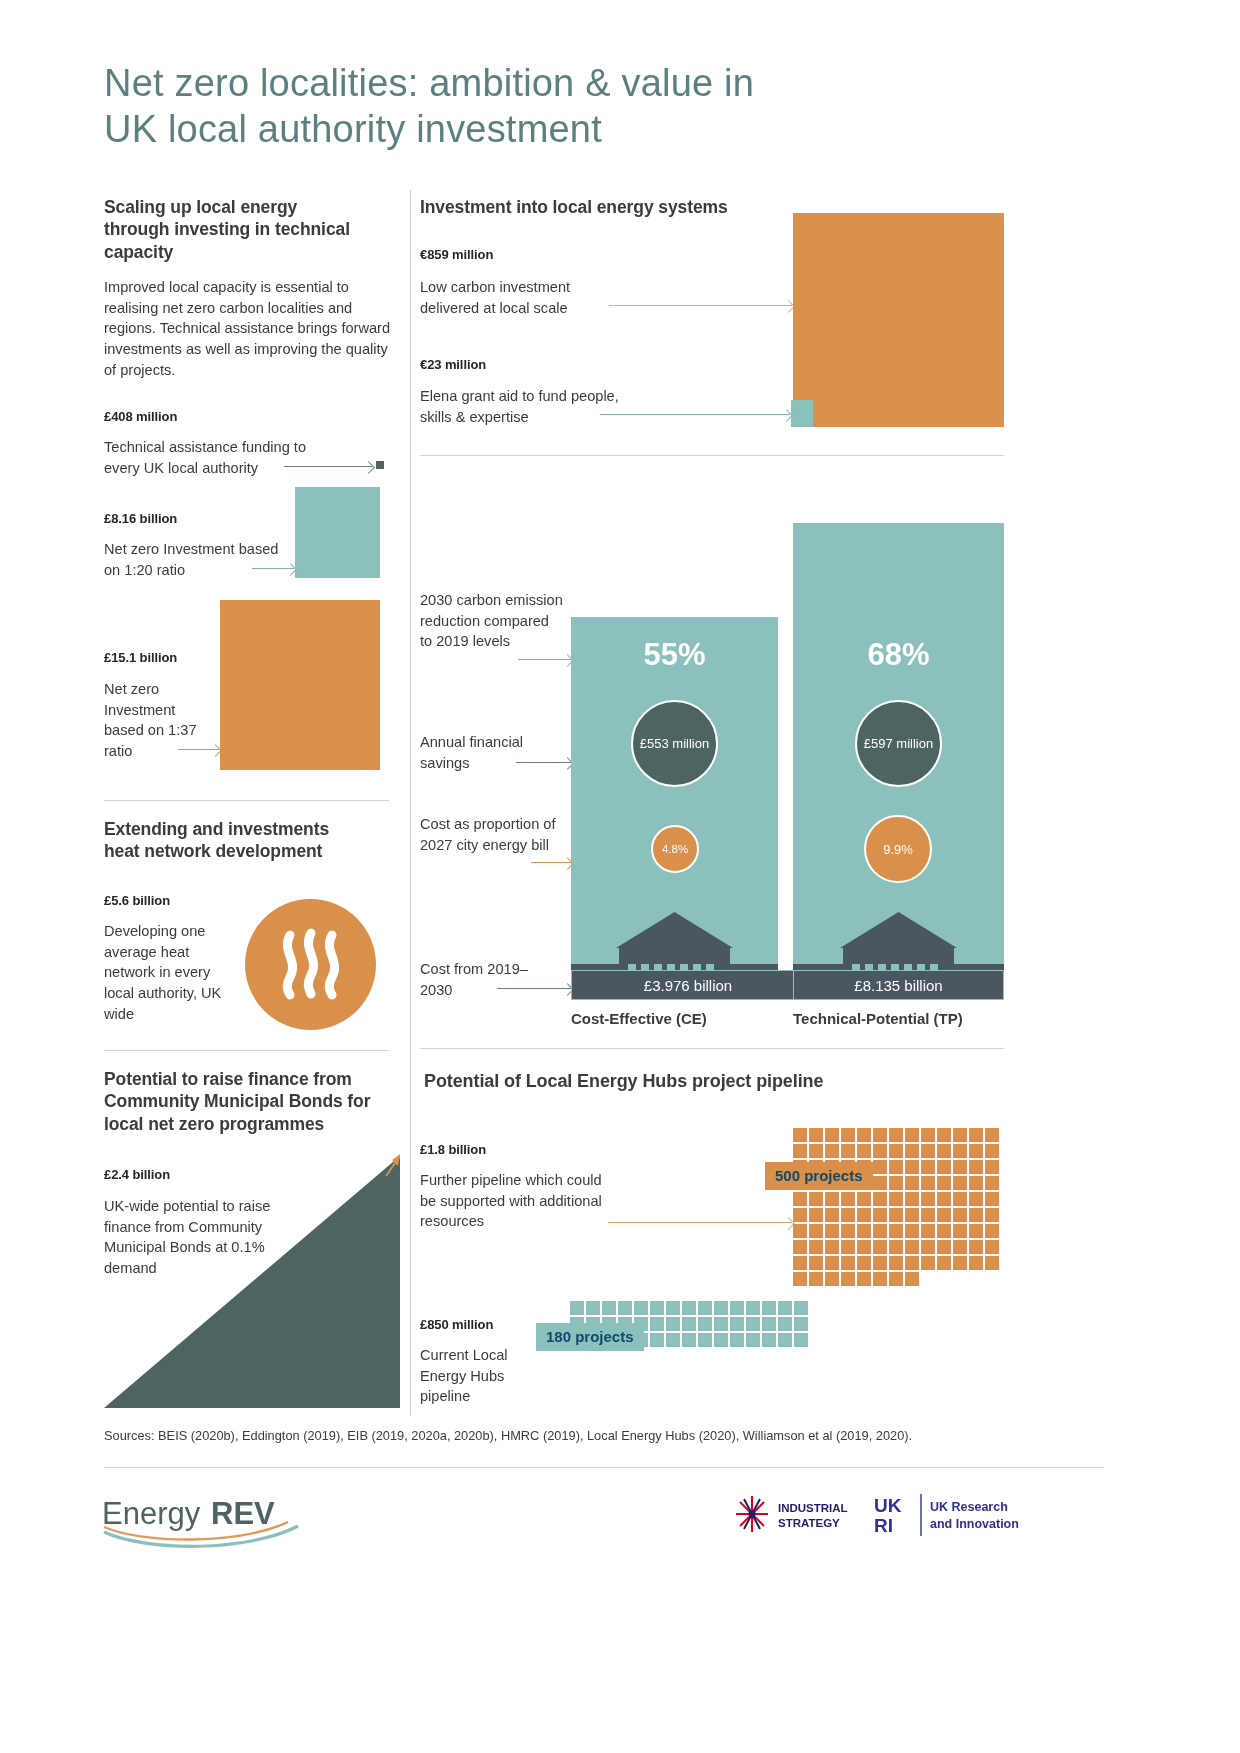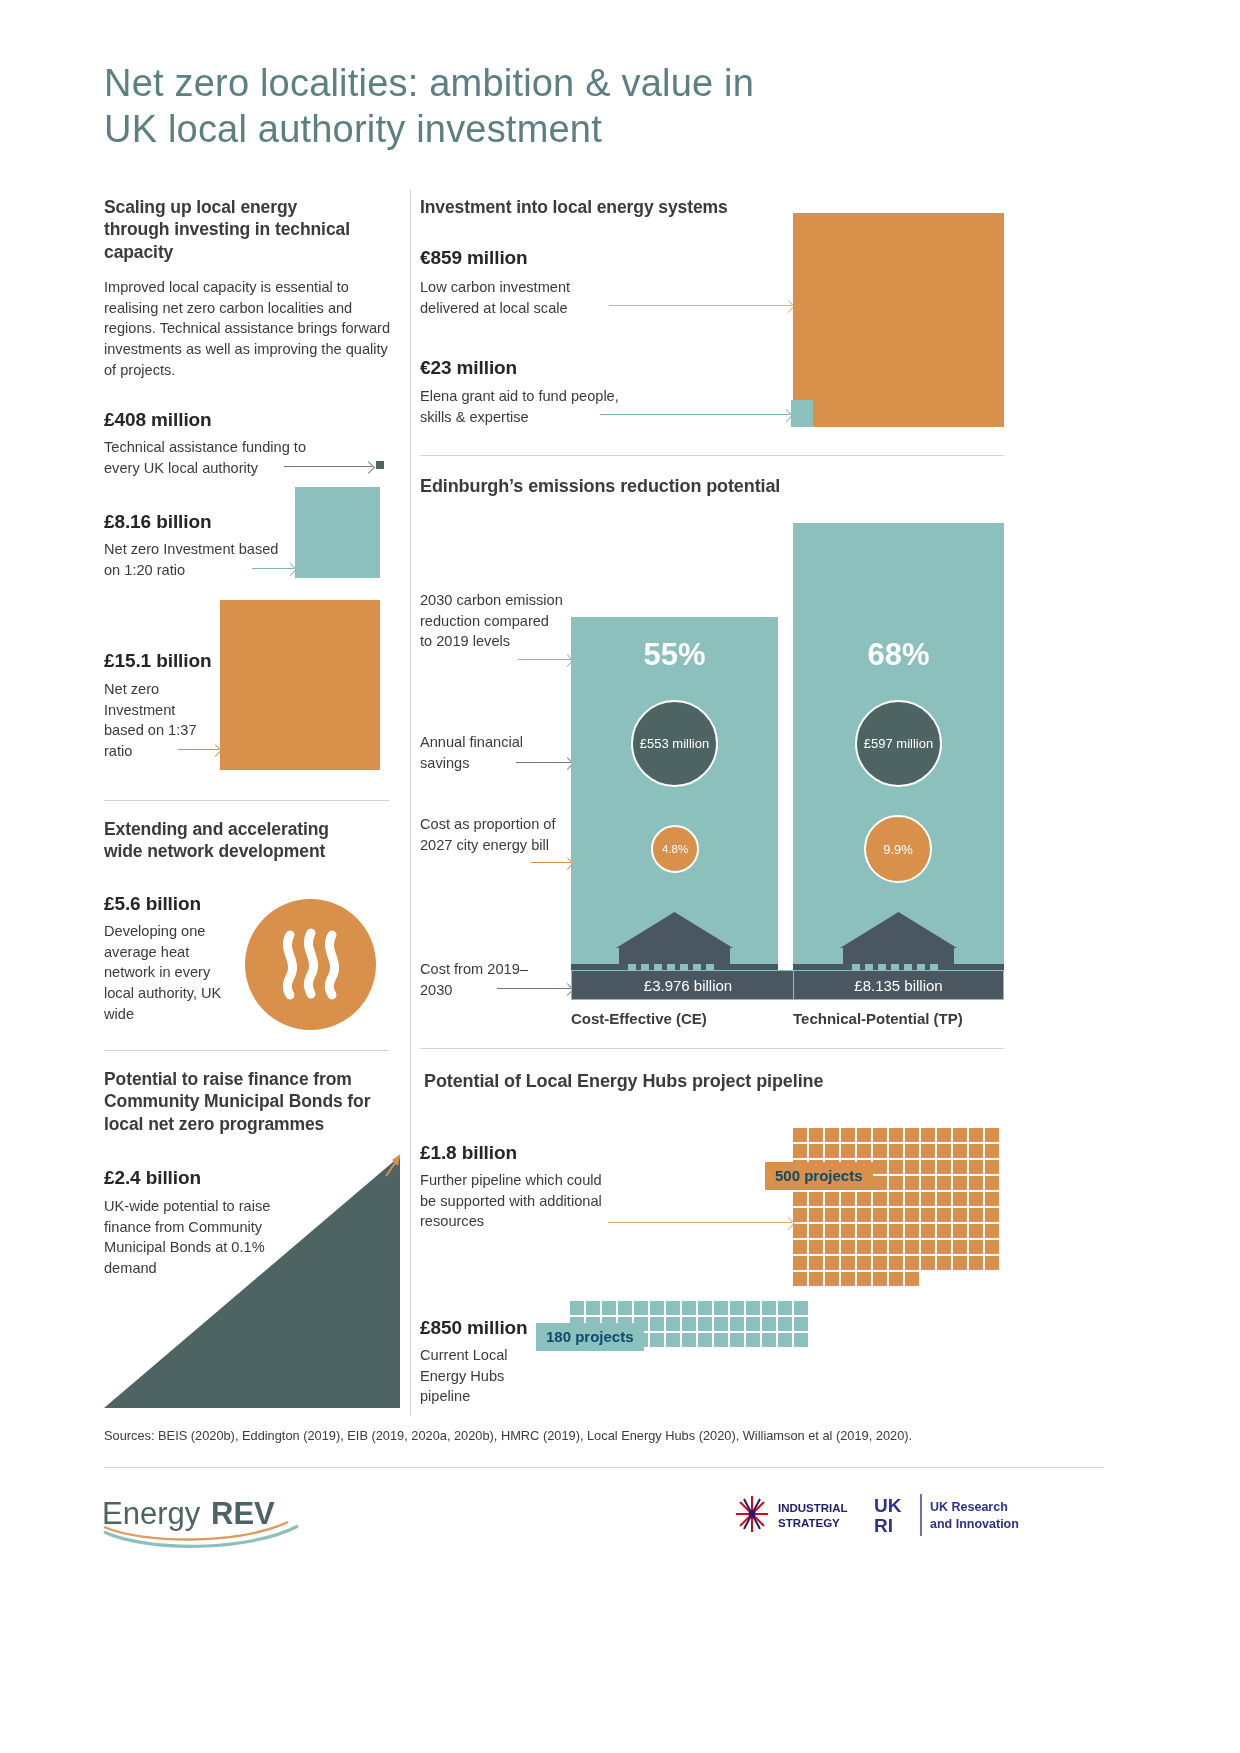--- a/index.html
+++ b/index.html
@@ -33,21 +33,21 @@
     color: #3b3b3b;
     line-height: 1.28;
     letter-spacing: -0.1px;
   }
   .body-text {
     font-size: 14.6px;
     line-height: 1.42;
     color: #3b3b3b;
   }
   .stat-value {
-    font-size: 19px;
+    font-size: 13px;
     font-weight: 700;
     color: #262626;
     letter-spacing: -0.1px;
   }
   .stat-desc {
     font-size: 14.6px;
     line-height: 1.42;
     color: #3b3b3b;
   }
 
@@ -180,21 +180,21 @@
   <div class="block teal-fill" style="left:295px; top:487px; width:85px; height:91px;"></div>
   <div class="stat-value" style="position:absolute; left:104px; top:511px;">£8.16 billion</div>
   <div class="stat-desc" style="position:absolute; left:104px; top:539px; width:190px;">Net zero Investment based on 1:20 ratio</div>
   <div class="arrow teal" style="left:252px; top:568px; width:42px;"></div>
 
   <div class="block orange-fill" style="left:220px; top:600px; width:160px; height:170px;"></div>
   <div class="stat-value" style="position:absolute; left:104px; top:650px;">£15.1 billion</div>
   <div class="stat-desc" style="position:absolute; left:104px; top:679px; width:105px;">Net zero Investment based on 1:37 ratio</div>
   <div class="arrow orange" style="left:178px; top:749px; width:41px;"></div>
 
-  <h3 class="sec-head" style="position:absolute; left:104px; top:818px; width:265px;">Extending and accelerating wide network development</h3>
+  <h3 class="sec-head" style="position:absolute; left:104px; top:818px; width:265px;">Extending and investments heat network development</h3>
 
   <div class="stat-value" style="position:absolute; left:104px; top:893px;">£5.6 billion</div>
   <div class="stat-desc" style="position:absolute; left:104px; top:921px; width:125px;">Developing one average heat network in every local authority, UK wide</div>
 
   <div class="heat-circle" style="left:245px; top:899px; width:131px; height:131px;">
     <svg width="131" height="131" viewBox="0 0 131 131">
       <g fill="none" stroke="#ffffff" stroke-width="9" stroke-linecap="round">
         <path d="M45 36 C 36 52, 54 62, 45 78 C 40 88, 43 92, 45 96"></path>
         <path d="M66 34 C 57 50, 75 60, 66 76 C 61 86, 64 90, 66 95"></path>
         <path d="M87 36 C 78 52, 96 62, 87 78 C 82 88, 85 92, 87 96"></path>
@@ -219,21 +219,20 @@
 
   <div class="stat-value" style="position:absolute; left:420px; top:247px;">€859 million</div>
   <div class="stat-desc" style="position:absolute; left:420px; top:277px; width:200px;">Low carbon investment delivered at local scale</div>
   <div class="arrow orange" style="left:609px; top:305px; width:183px; opacity:0.75;"></div>
 
   <div class="stat-value" style="position:absolute; left:420px; top:357px;">€23 million</div>
   <div class="stat-desc" style="position:absolute; left:420px; top:386px; width:200px;">Elena grant aid to fund people, skills &amp; expertise</div>
   <div class="block teal-fill" style="left:791px; top:400px; width:22px; height:27px;"></div>
   <div class="arrow teal" style="left:600px; top:414px; width:190px;"></div>
 
-  <h3 class="sec-head" style="position:absolute; left:420px; top:475px; width:460px; font-size:18px;">Edinburgh’s emissions reduction potential</h3>
 
   <div class="stat-desc" style="position:absolute; left:420px; top:590px; width:145px;">2030 carbon emission reduction compared to 2019 levels</div>
   <div class="arrow teal" style="left:518px; top:659px; width:53px;"></div>
 
   <div class="stat-desc" style="position:absolute; left:420px; top:732px; width:150px;">Annual financial savings</div>
   <div class="arrow grey" style="left:516px; top:762px; width:55px;"></div>
 
   <div class="stat-desc" style="position:absolute; left:420px; top:814px; width:150px;">Cost as proportion of 2027 city energy bill</div>
   <div class="arrow orange" style="left:531px; top:862px; width:40px;"></div>
 

